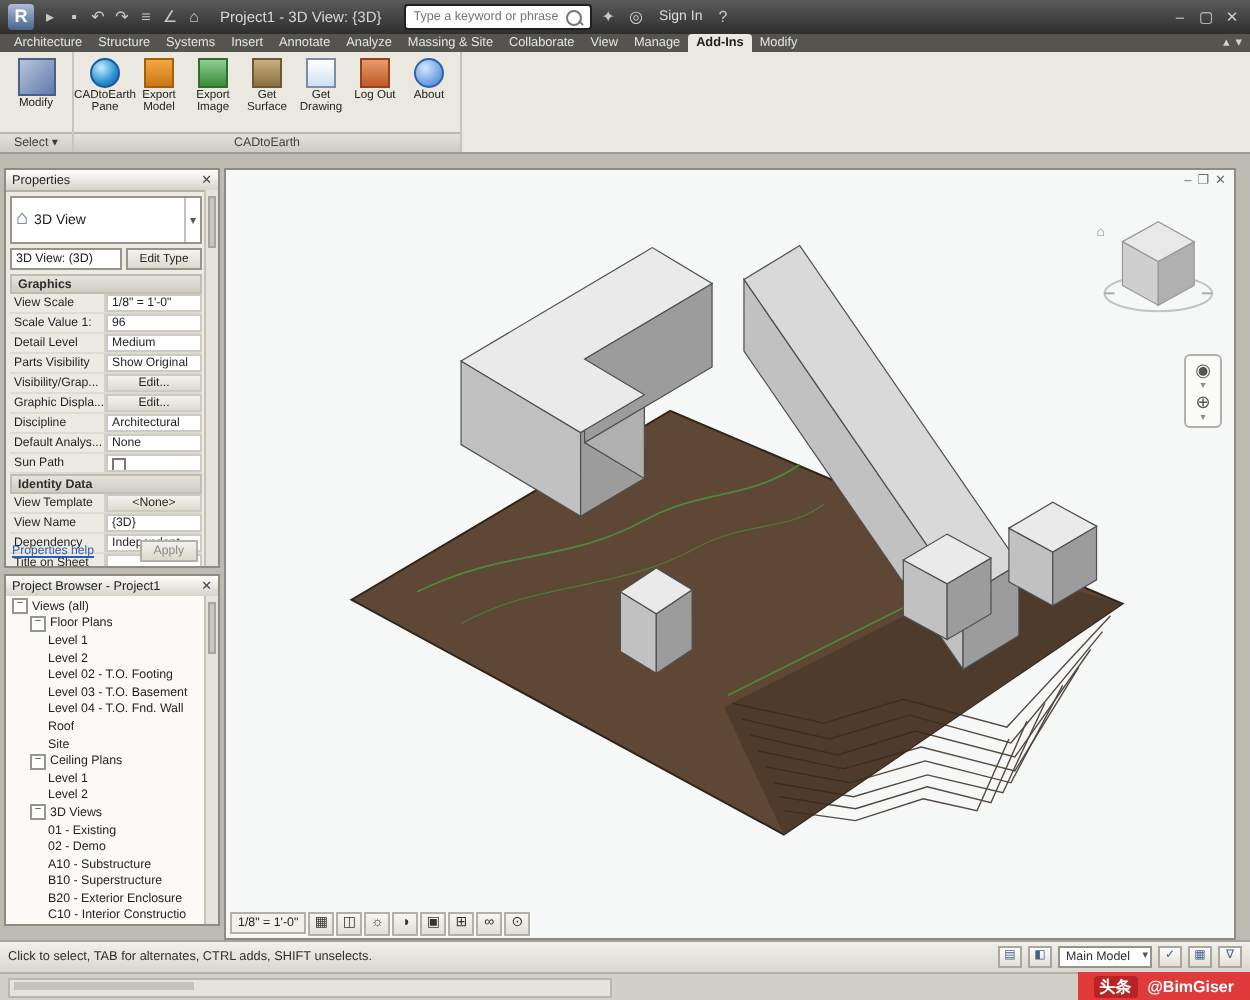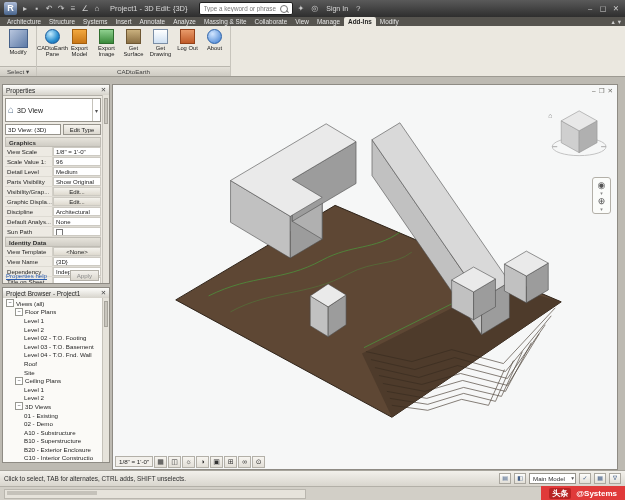--- a/index.html
+++ b/index.html
@@ -105,21 +105,21 @@
     <div class="appbtn">R</div>
     <div class="qat">
       <span>▸</span>
       <span>▪</span>
       <span>↶</span>
       <span>↷</span>
       <span>≡</span>
       <span>∠</span>
       <span>⌂</span>
     </div>
-    <div class="tb-title">Project1 - 3D Edit: {3D}</div>
+    <div class="tb-title">Project1 - 3D View: {3D}</div>
     <div class="tb-search">
       <input placeholder="Type a keyword or phrase" style="">
       <span class="mag"></span>
     </div>
     <span class="tb-ico">✦</span>
     <span class="tb-ico">◎</span>
     <span class="tb-signin">Sign In</span>
     <span class="tb-ico">?</span>
     <div class="winctl">
       <span>–</span>
@@ -447,16 +447,16 @@
       <span class="sbi">✓</span>
       <span class="sbi">▦</span>
       <span class="sbi">∇</span>
     </div>
   </div>
 
   <div class="bottomstrip"></div>
   <div class="hsb"></div>
   <div class="watermark">
     <span class="wm-badge">头条</span>
-    <span class="wm-handle">@Systems</span>
+    <span class="wm-handle">@BimGiser</span>
   </div>
 
 </div>
 
 </body></html>

